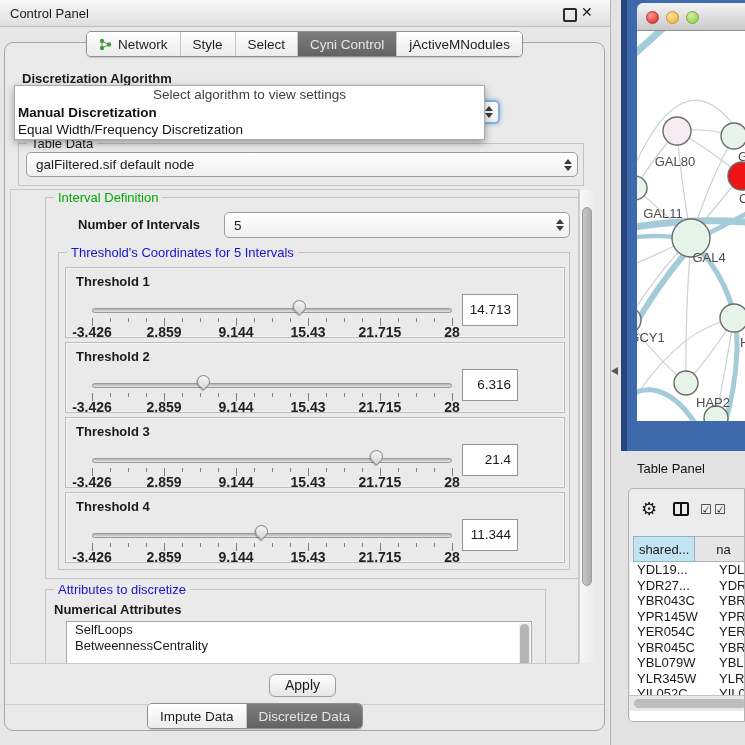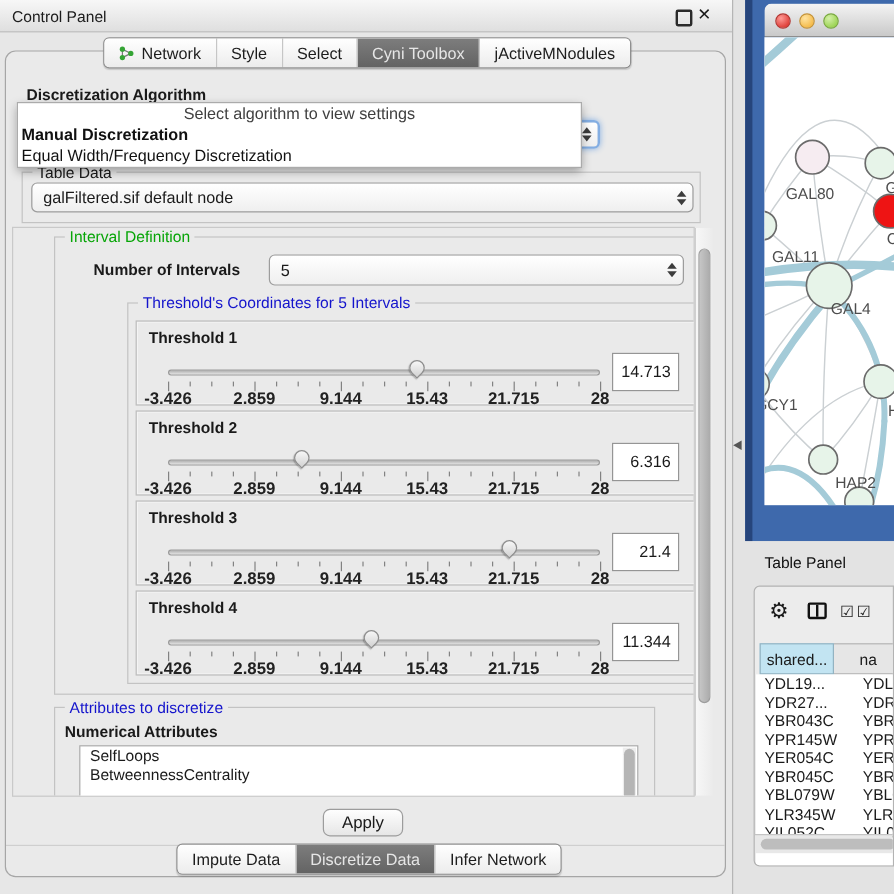--- a/index.html
+++ b/index.html
@@ -143,21 +143,21 @@
         </svg>
         <span>Network</span>
       </div>
       <div class="seg">
         <span>Style</span>
       </div>
       <div class="seg">
         <span>Select</span>
       </div>
       <div class="seg sel">
-        <span>Cyni Toolbox</span>
+        <span>Cyni Control</span>
       </div>
       <div class="seg">
         <span>jActiveMNodules</span>
       </div>
     </div>
 
   <span class="abs" style="left:22px;top:71px;font-size:13px;font-weight:bold;z-index:5;">Discretization Algorithm</span>
   <div class="abs combo" id="algo-combo">
     <span class="val"></span>
     <span class="updown">
@@ -190,21 +190,21 @@
     <div class="group" style="left:34px;top:7px;width:568px;height:382px;">
       <span class="group-title t-green">Interval Definition</span>
       <span class="abs" style="left:32px;top:19px;font-size:13px;font-weight:bold;">Number of Intervals</span>
       <div class="combo" style="left:178px;top:14px;width:346px;height:26px;">
         <span class="val">5</span>
         <span class="updown">
             <span class="tri-u"></span>
             <span class="tri-d"></span>
           </span>
       </div>
-      <div class="group" style="left:12px;top:54px;width:512px;height:318px;margin-left:48px;">
+      <div class="group" style="left:12px;top:54px;width:512px;height:318px;">
         <span class="group-title t-blue">Threshold's Coordinates for 5 Intervals</span>
         <div id="threshold-panels">
             <div class="th-panel" style="top: 14px;">
               <div class="th-label">Threshold 1</div>
               <div class="th-track"></div>
               <div class="tick" style="left: 26px; top: 50px; height: 8px;"></div>
               <div class="tick" style="left: 44px; top: 50px; height: 4px;"></div>
               <div class="tick" style="left: 62px; top: 50px; height: 4px;"></div>
               <div class="tick" style="left: 80px; top: 50px; height: 4px;"></div>
               <div class="tick" style="left: 98px; top: 50px; height: 8px;"></div>
@@ -357,23 +357,20 @@
   <div class="abs" id="sep-line"></div>
   <div class="abs" id="apply-btn">Apply</div>
 
   <div class="abs segbar" id="bottom-tabs">
       <div class="seg">
         <span>Impute Data</span>
       </div>
       <div class="seg sel">
         <span>Discretize Data</span>
       </div>
-      <div class="seg">
-        <span>Infer Network</span>
-      </div>
     </div>
 </div>
 
 <div class="abs" id="desktop"></div>
 <div class="abs" id="net-window-titlebar">
   <span class="light" id="light-red"></span>
   <span class="light" id="light-yellow"></span>
   <span class="light" id="light-green"></span>
 </div>
 <div class="abs" id="net-canvas"><svg width="108" height="390" viewBox="0 0 108 390">

